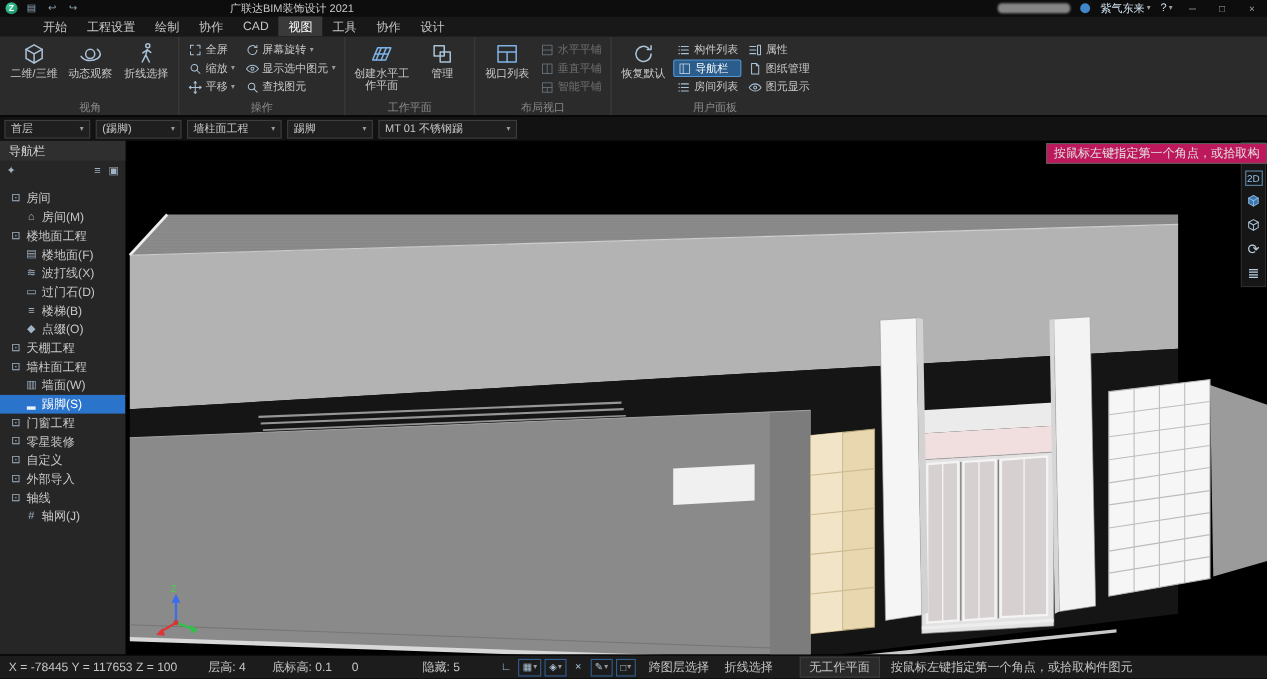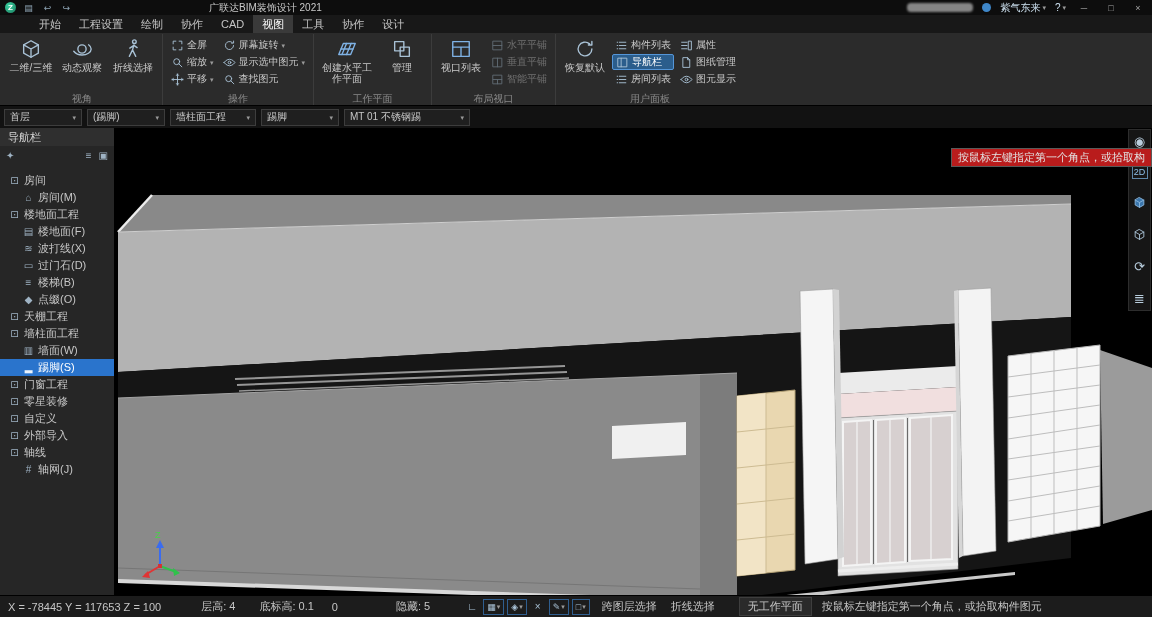--- a/index.html
+++ b/index.html
@@ -57,22 +57,22 @@
   .tree { flex:1; padding-top:8px; overflow:hidden; }
   .trow { height:17px; display:flex; align-items:center; color:#c6c6c6; white-space:nowrap; }
   .trow .glyph { width:13px; text-align:center; margin-right:3px; color:#9fb3c4; font-size:10px; flex:none; }
   .trow.cat { padding-left:8px; }
   .trow.item { padding-left:22px; }
   .trow.selected { background:#2a74cc; color:#fff; }
   .trow.selected .glyph { color:#eaf3fc; }
 
   .viewport { flex:1; position:relative; background:#000; overflow:hidden; }
   svg.model { position:absolute; inset:0; width:100%; height:100%; }
-  .tooltip { position:absolute; top:20px; right:0; z-index:5; background:#b91c1c; border:1px solid #5a5a5a; color:#e2e2e2; padding:1px 6px; white-space:nowrap; }
-  .vtoolbar { position:absolute; top:1px; right:1px; z-index:4; width:23px; background:#161616; border:1px solid #2d2d2d; display:flex; flex-direction:column; align-items:center; gap:15px; padding:3px 0; }
+  .tooltip { position:absolute; top:2px; right:0; z-index:5; background:#be185d; border:1px solid #5a5a5a; color:#e2e2e2; padding:1px 6px; white-space:nowrap; }
+  .vtoolbar { position:absolute; top:1px; right:1px; z-index:4; width:23px; background:#161616; border:1px solid #2d2d2d; display:flex; flex-direction:column; align-items:center; gap:5px; padding:3px 0; }
   .vt-icon { width:18px; height:17px; display:flex; align-items:center; justify-content:center; color:#b9cede; font-size:13px; }
   .vt-2d { font-size:9px; width:16px; height:14px; border:1px solid #5f87a8; color:#8fc1ea; }
   .vt-cube-solid { fill:#3a76ad; stroke:#8ab6dc; }
 
   
   .statusbar { height:22px; background:#1c1c1c; border-top:1px solid #000; display:flex; align-items:center; padding:0 8px; color:#c6c6c6; flex:none; white-space:nowrap; }
   .sticon { width:16px; height:16px; display:flex; align-items:center; justify-content:center; color:#a9c2d6; font-size:10px; margin-right:3px; }
   .stbtn { display:flex; align-items:center; gap:1px; height:16px; padding:0 3px; margin-right:3px; border:1px solid #2f5e8f; color:#a9c2d6; font-size:9px; }
   .wp-box { background:#2a2a2a; border:1px solid #3e3e3e; padding:1px 8px; margin-right:10px; }
 </style>
@@ -601,21 +601,21 @@
               <use href="#i-cube"></use>
             </svg>
           </div>
         <div class="vt-icon">⟳</div>
         <div class="vt-icon">≣</div>
       </div>
     </div>
   </div>
 
   <div class="statusbar">
-    <span style="margin-right:40px">X = -78445 Y = 117653 Z = 100</span>
+    <span style="margin-right:28px">X = -78445 Y = 117653 Z = 100</span>
     <span style="margin-right:24px">层高: 4</span>
     <span style="margin-right:18px">底标高: 0.1</span>
     <span style="margin-right:58px">0</span>
     <span style="margin-right:34px">隐藏: 5</span>
     <span class="sticon">∟</span>
     <span class="stbtn">
         <span>▦</span>
         <span class="caret">▾</span>
       </span>
     <span class="stbtn">

